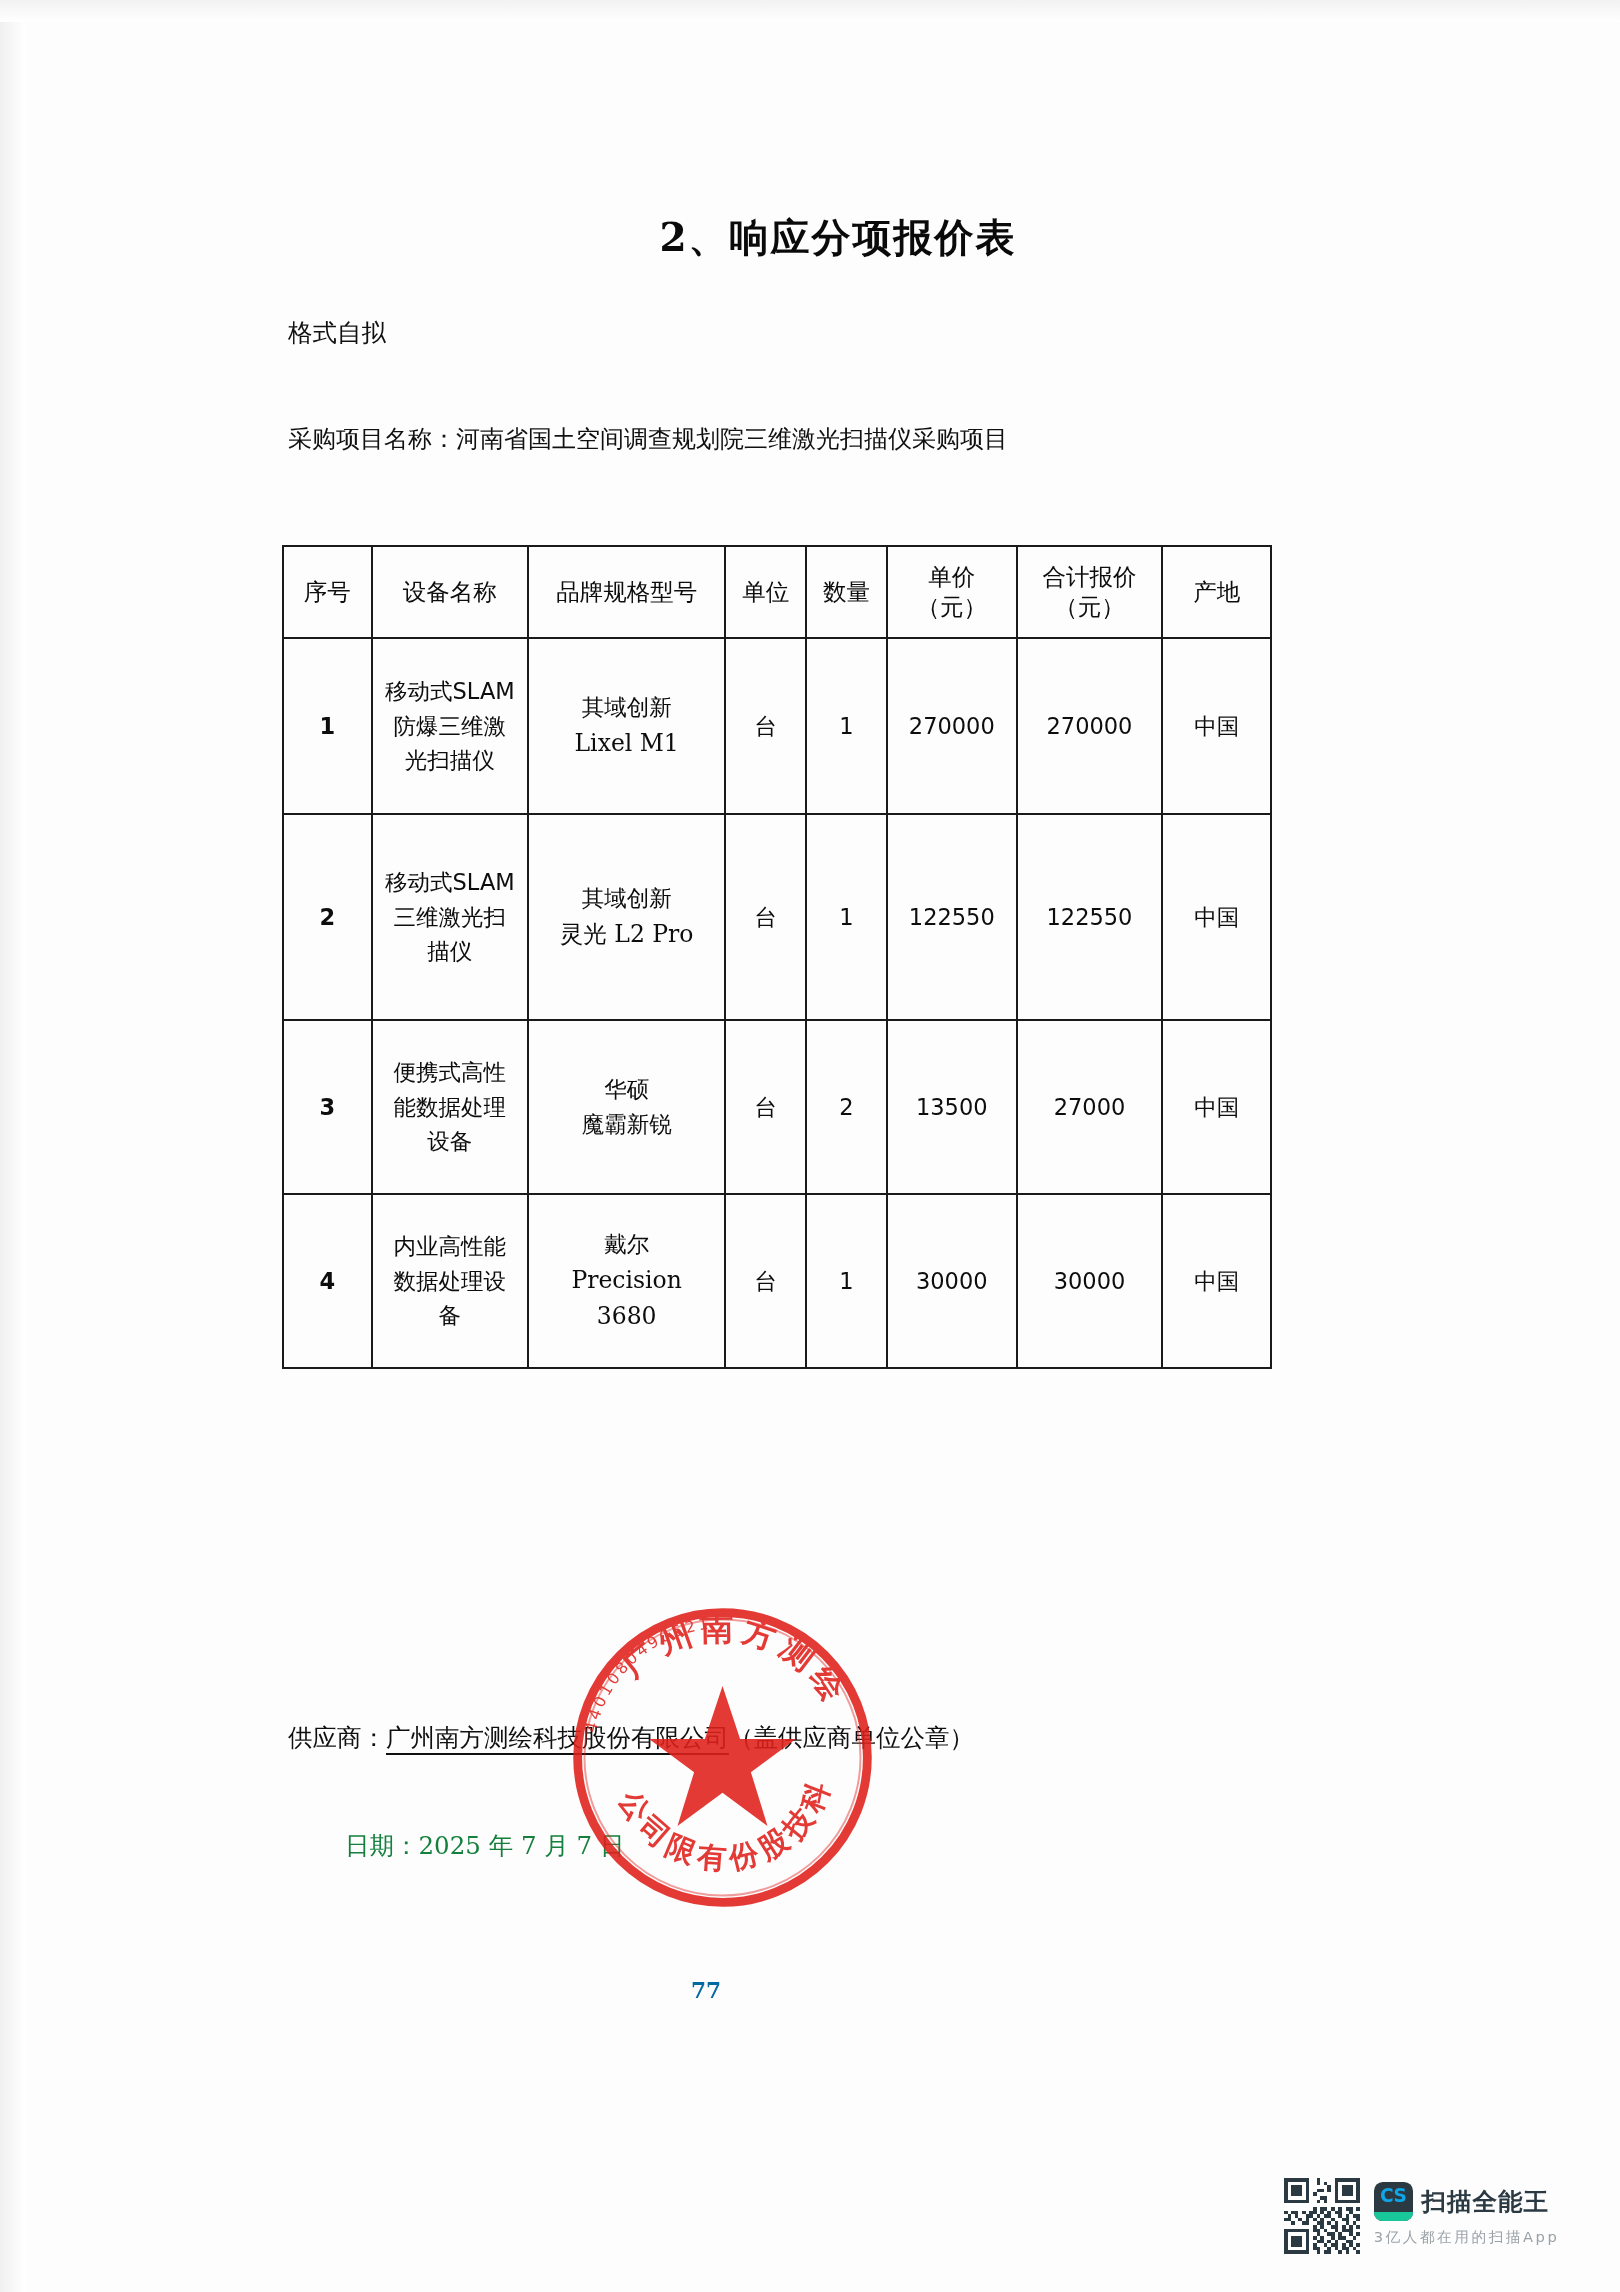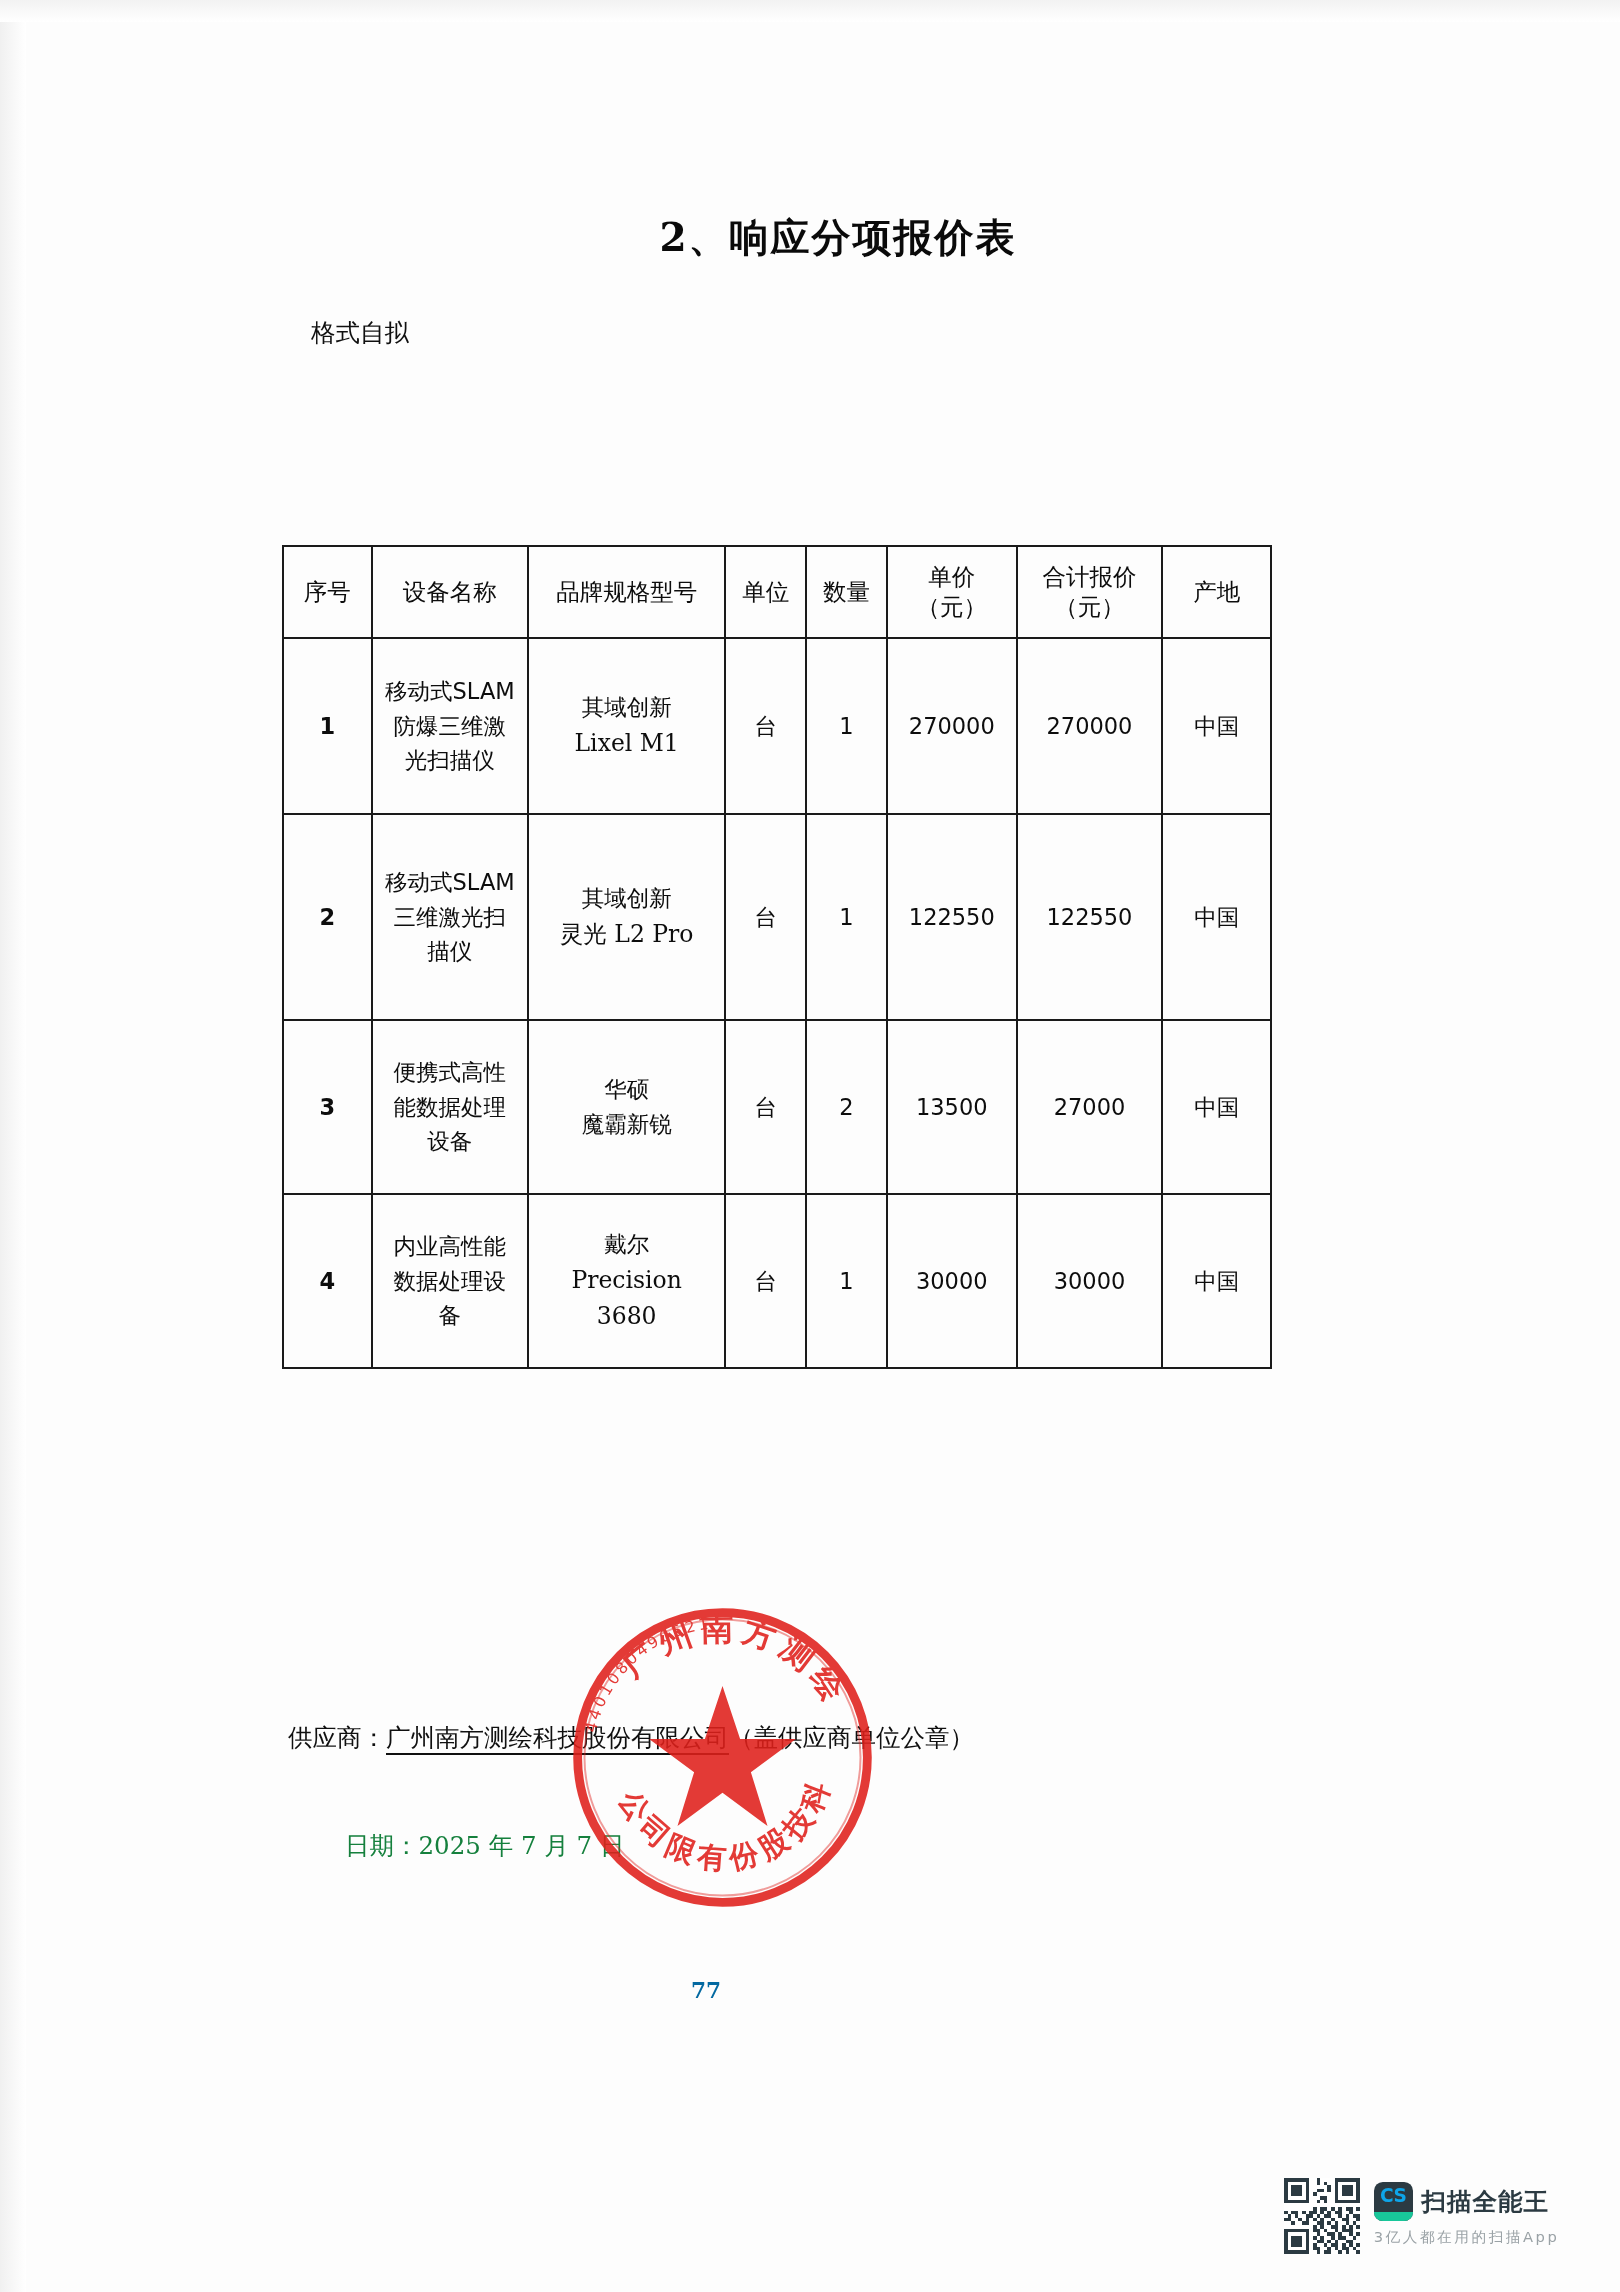--- a/index.html
+++ b/index.html
@@ -47,21 +47,20 @@
     color: #0a0a0a;
     margin-left: 28px;
   }
 
   .para {
     position: absolute;
     font-family: "DejaVu Sans", "Liberation Sans", sans-serif;
     font-size: 24.5px;
     color: #101010;
     white-space: nowrap;
-    margin-left: 23px;
   }
   .para-format { left: 288px; top: 316px; }
   .para-project { left: 288px; top: 423px; font-size: 24px; }
 
   
   .quote-table {
     position: absolute;
     left: 282px;
     top: 545px;
     width: 990px;
@@ -236,20 +235,23 @@
 <body>
 
 <div class="page">
   <div class="scan-edge-left"></div>
   <div class="scan-edge-top"></div>
 
   <div class="doc-title">2、响应分项报价表</div>
 
   <div class="para para-format">格式自拟</div>
 
+  <div class="para para-project">
+    <span>采购项目名称：</span><span>河南省国土空间调查规划院三维激光扫描仪采购项目</span>
+  </div>
 
   <table class="quote-table">
     <colgroup>
       <col class="col-no">
         <col class="col-name">
         <col class="col-model">
         <col class="col-unit">
       <col class="col-qty">
         <col class="col-price">
         <col class="col-total">

